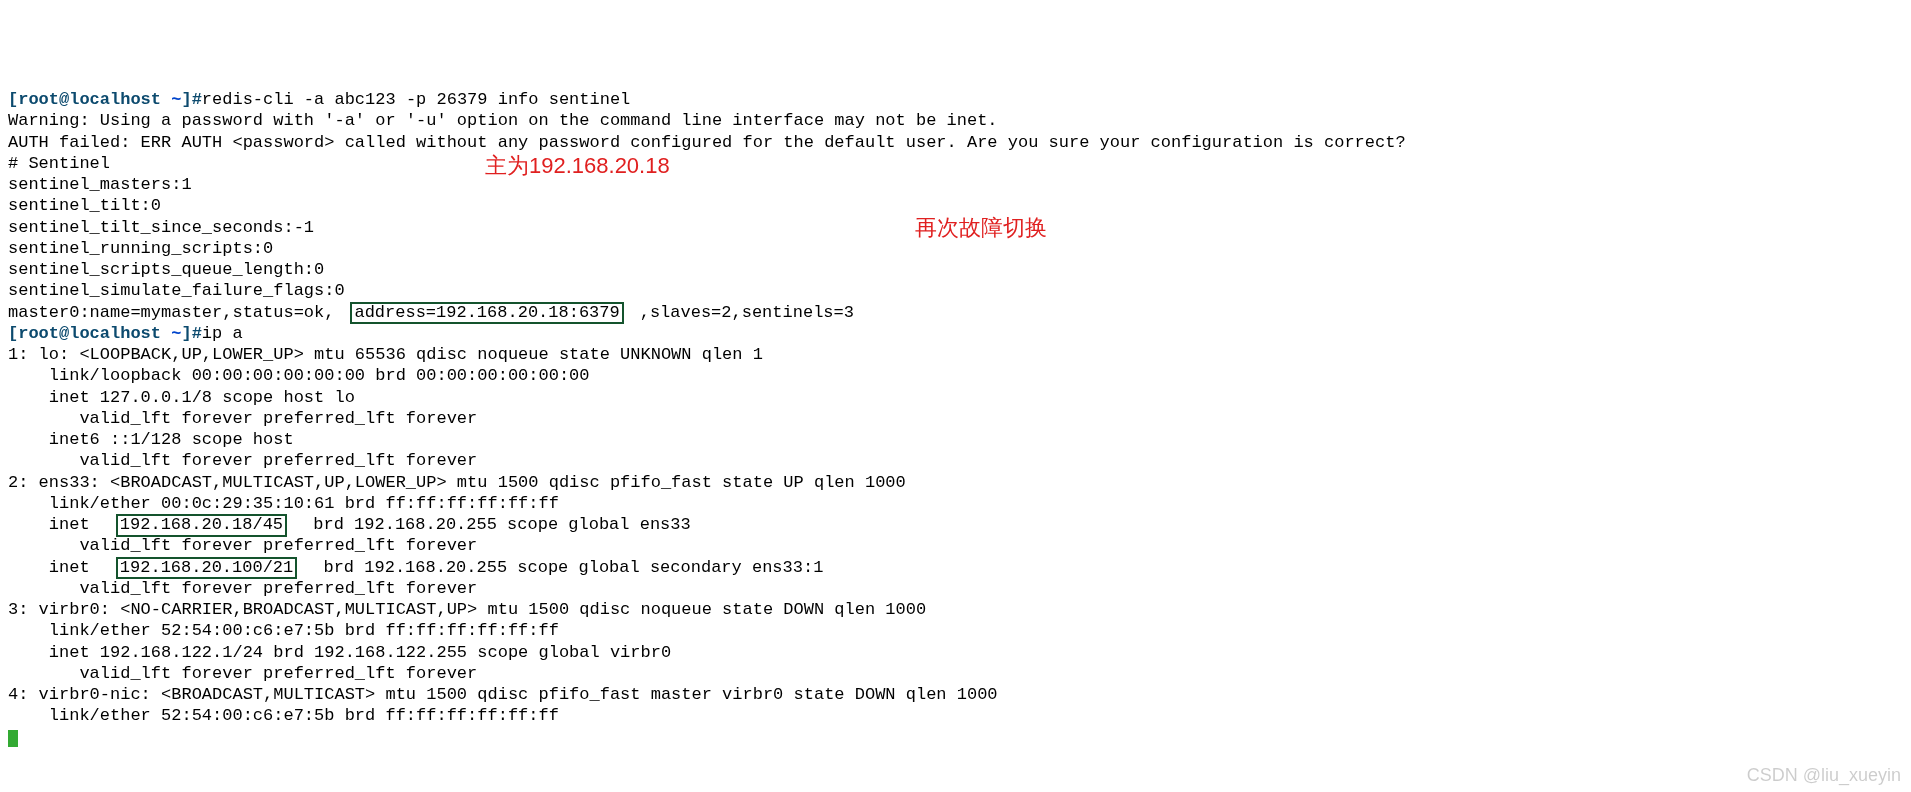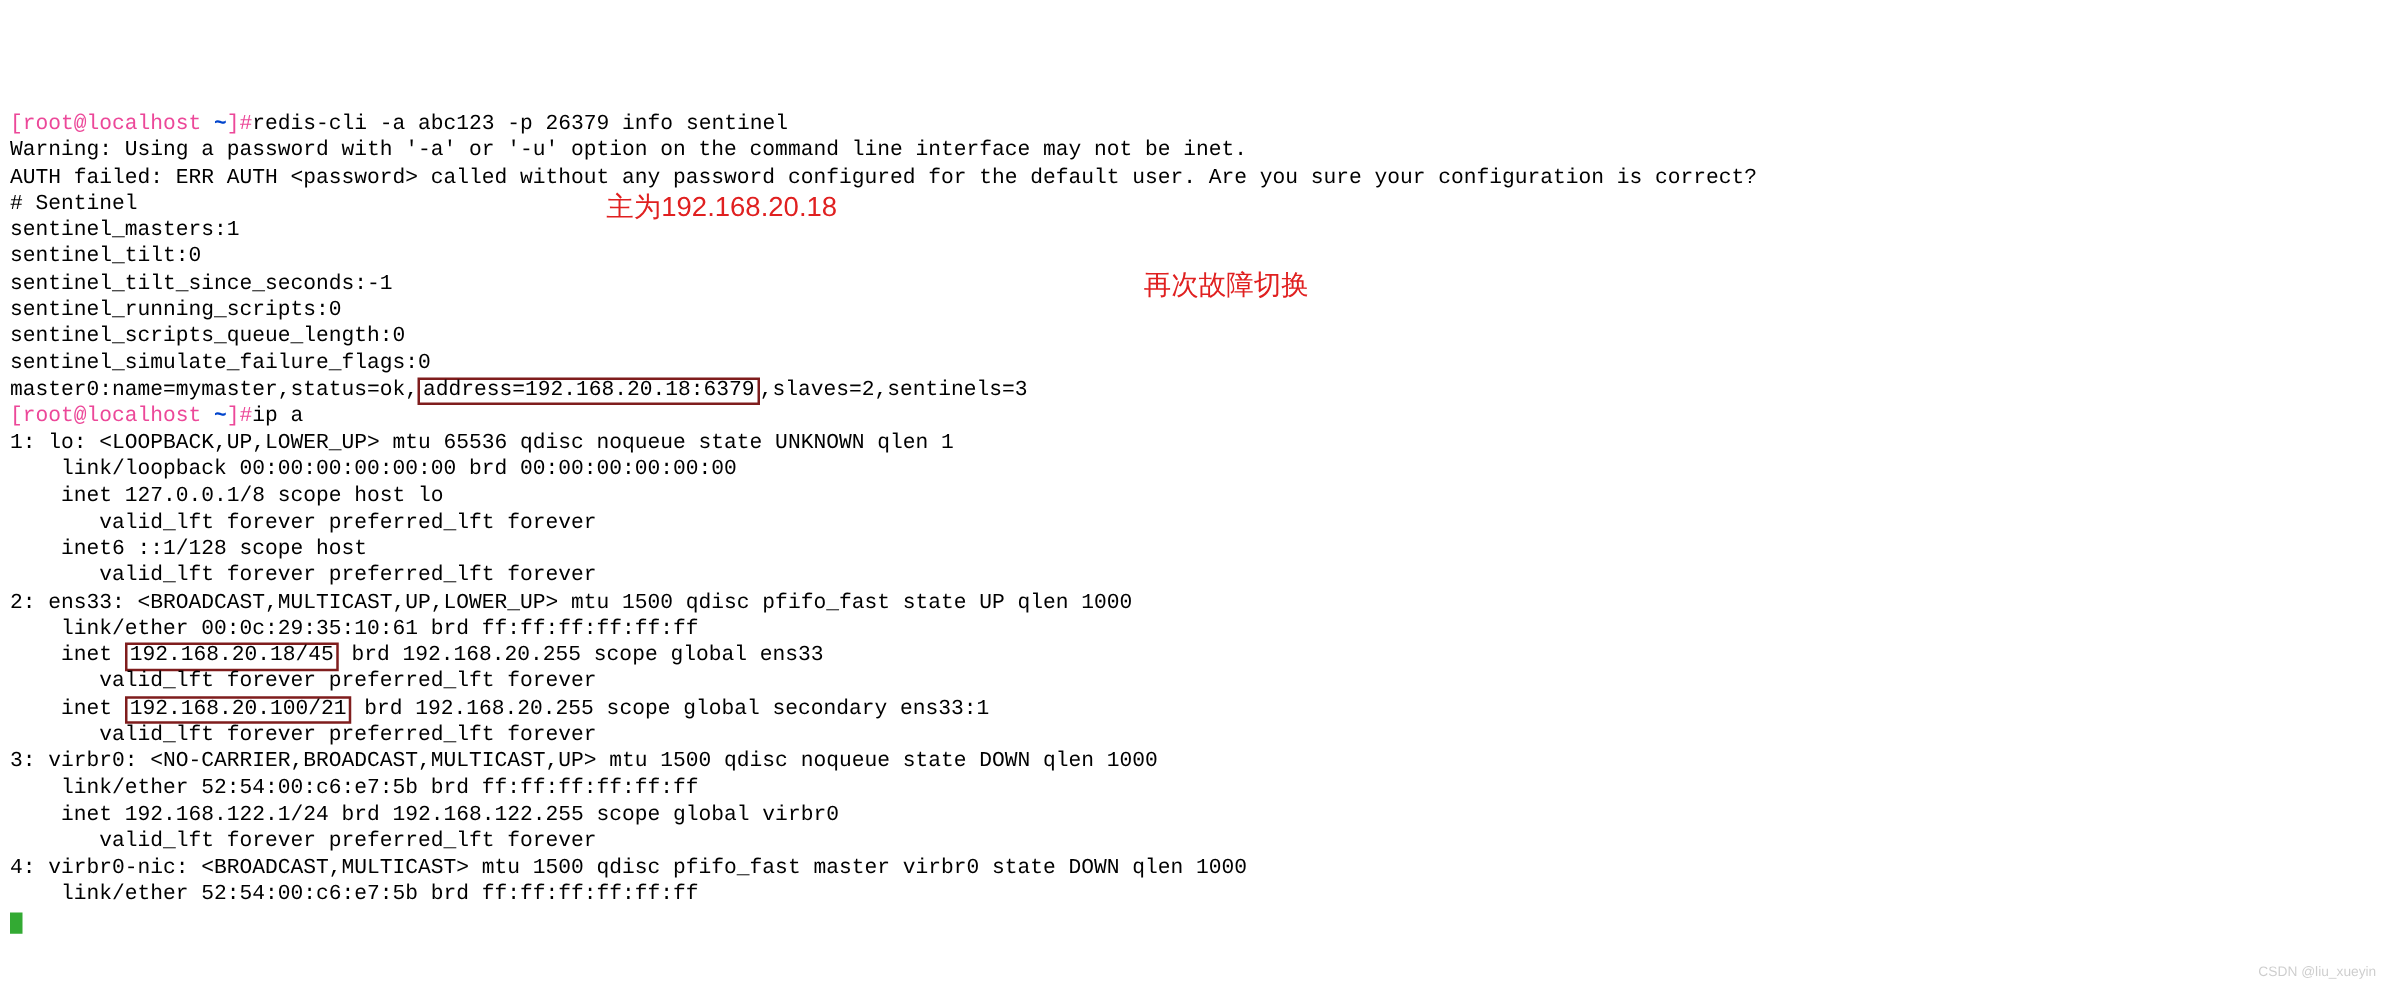--- a/index.html
+++ b/index.html
@@ -10,43 +10,43 @@
       line-height: 1.25;
       color: #000000;
       white-space: pre;
       padding: 4px 8px;
       position: relative;
       width: 1911px;
       height: 792px;
       overflow: hidden;
     }
     .prompt-tilde { color: #0044cc; font-weight: bold; }
-    .prompt-bracket { color: #ec4899; font-weight: normal; }
+    .prompt-bracket { color: #0c4a6e; font-weight: bold; }
     .cmd { color: #000; text-align: right; }
     .highlight-box {
       display: inline-block;
-      border: 2px solid #7f1d1d;
+      border: 2px solid #14532d;
       padding: 0 2px;
-      margin: -2px 0;
+      margin: -2px 16px;
       line-height: 1.1;
     }
     .annotation {
       position: absolute;
       color: #e02020;
       font-family: "Microsoft YaHei", Arial, sans-serif;
       font-size: 22px;
       white-space: nowrap;
     }
     .watermark {
       position: absolute;
       right: 10px;
       bottom: 6px;
       color: rgba(0,0,0,0.2);
       font-family: Arial, sans-serif;
-      font-size: 11px;
+      font-size: 18px;
     }
     .cursor {
       display: inline-block;
       width: 10px;
       height: 17px;
       background: #33aa33;
       vertical-align: text-bottom;
     }
   </style>
 </head>

